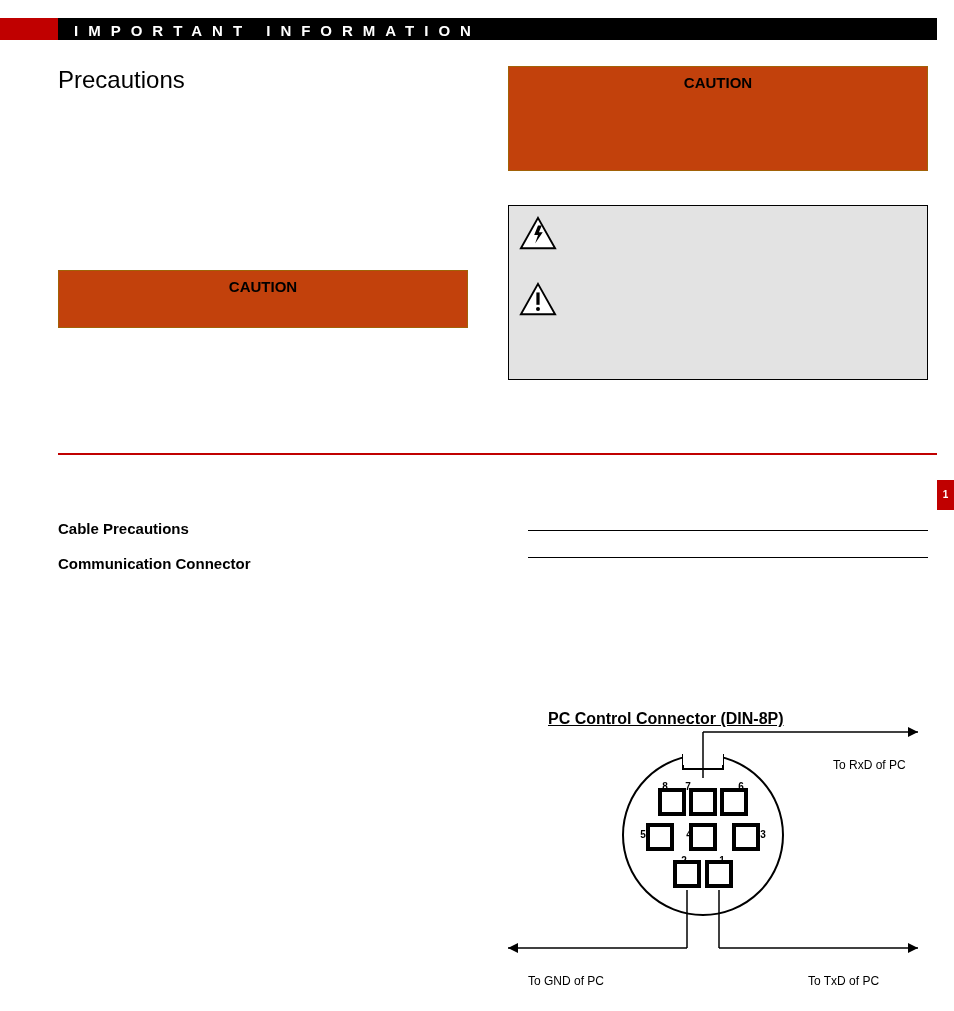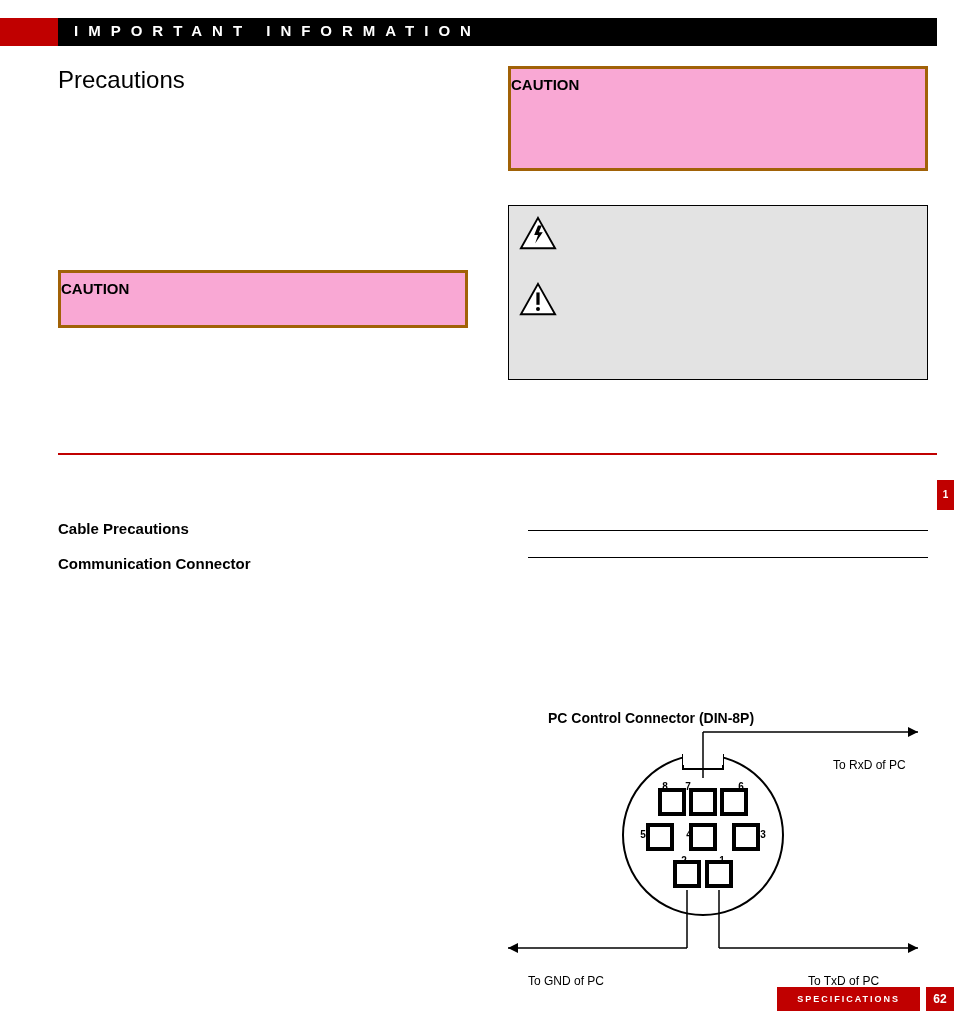--- a/index.html
+++ b/index.html
@@ -9,21 +9,21 @@
     height: 1011px;
     background: #fff;
     position: relative;
     color: #000;
   }
   .header-bar {
     position: absolute;
     top: 18px;
     left: 0;
     right: 17px;
-    height: 28px;
+    height: 22px;
     display: flex;
   }
   .header-red {
     width: 58px;
     background: #c00000;
   }
   .header-black {
     flex: 1;
     background: #000;
     color: #fff;
@@ -41,23 +41,23 @@
     right: 17px;
     bottom: 0;
   }
   .section-title {
     font-size: 24px;
     font-weight: normal;
     font-family: "Arial Narrow", Arial, sans-serif;
     letter-spacing: 0px;
   }
   .caution-box {
-    background: #f9a8d4;
-    border: 3px solid #a16207;
-    text-align: left;
+    background: #c2410c;
+    border: 1px solid #a16207;
+    text-align: center;
   }
   .caution-title {
     font-weight: bold;
     font-size: 15px;
     padding-top: 7px;
   }
   .left-col {
     position: absolute;
     left: 0;
     width: 410px;
@@ -142,22 +142,23 @@
   }
   
   .diagram {
     position: absolute;
     left: 430px;
     top: 650px;
     width: 460px;
     height: 270px;
   }
   .dia-title {
-    font-size: 14px;
-    font-weight: bold;
+    font-size: 16px;
+    font-weight: bold;
+    text-decoration: underline;
   }
   .arrow-label {
     font-size: 12px;
     position: absolute;
     margin-top: 44px;
   }
   .pin-num {
     font-size: 10px;
     font-weight: bold;
     position: absolute;
@@ -258,19 +259,14 @@
     <span class="pin-num" style="left:196px; top:119px;">4</span>
     <span class="pin-num" style="left:270px; top:119px;">3</span>
     <span class="pin-num" style="left:191px; top:145px;">2</span>
     <span class="pin-num" style="left:229px; top:145px;">1</span>
 
     <div class="arrow-label" style="top:4px; left:345px;">To RxD of PC</div>
     <div class="arrow-label" style="top:220px; left:320px;">To TxD of PC</div>
     <div class="arrow-label" style="top:220px; left:40px;">To GND of PC</div>
   </div>
 
-  <div class="specs-footer">
-    <div class="specs-label">SPECIFICATIONS</div>
-    <div class="specs-gap"></div>
-    <div class="specs-page">62</div>
-  </div>
 
 </div>
 
 </body></html>

